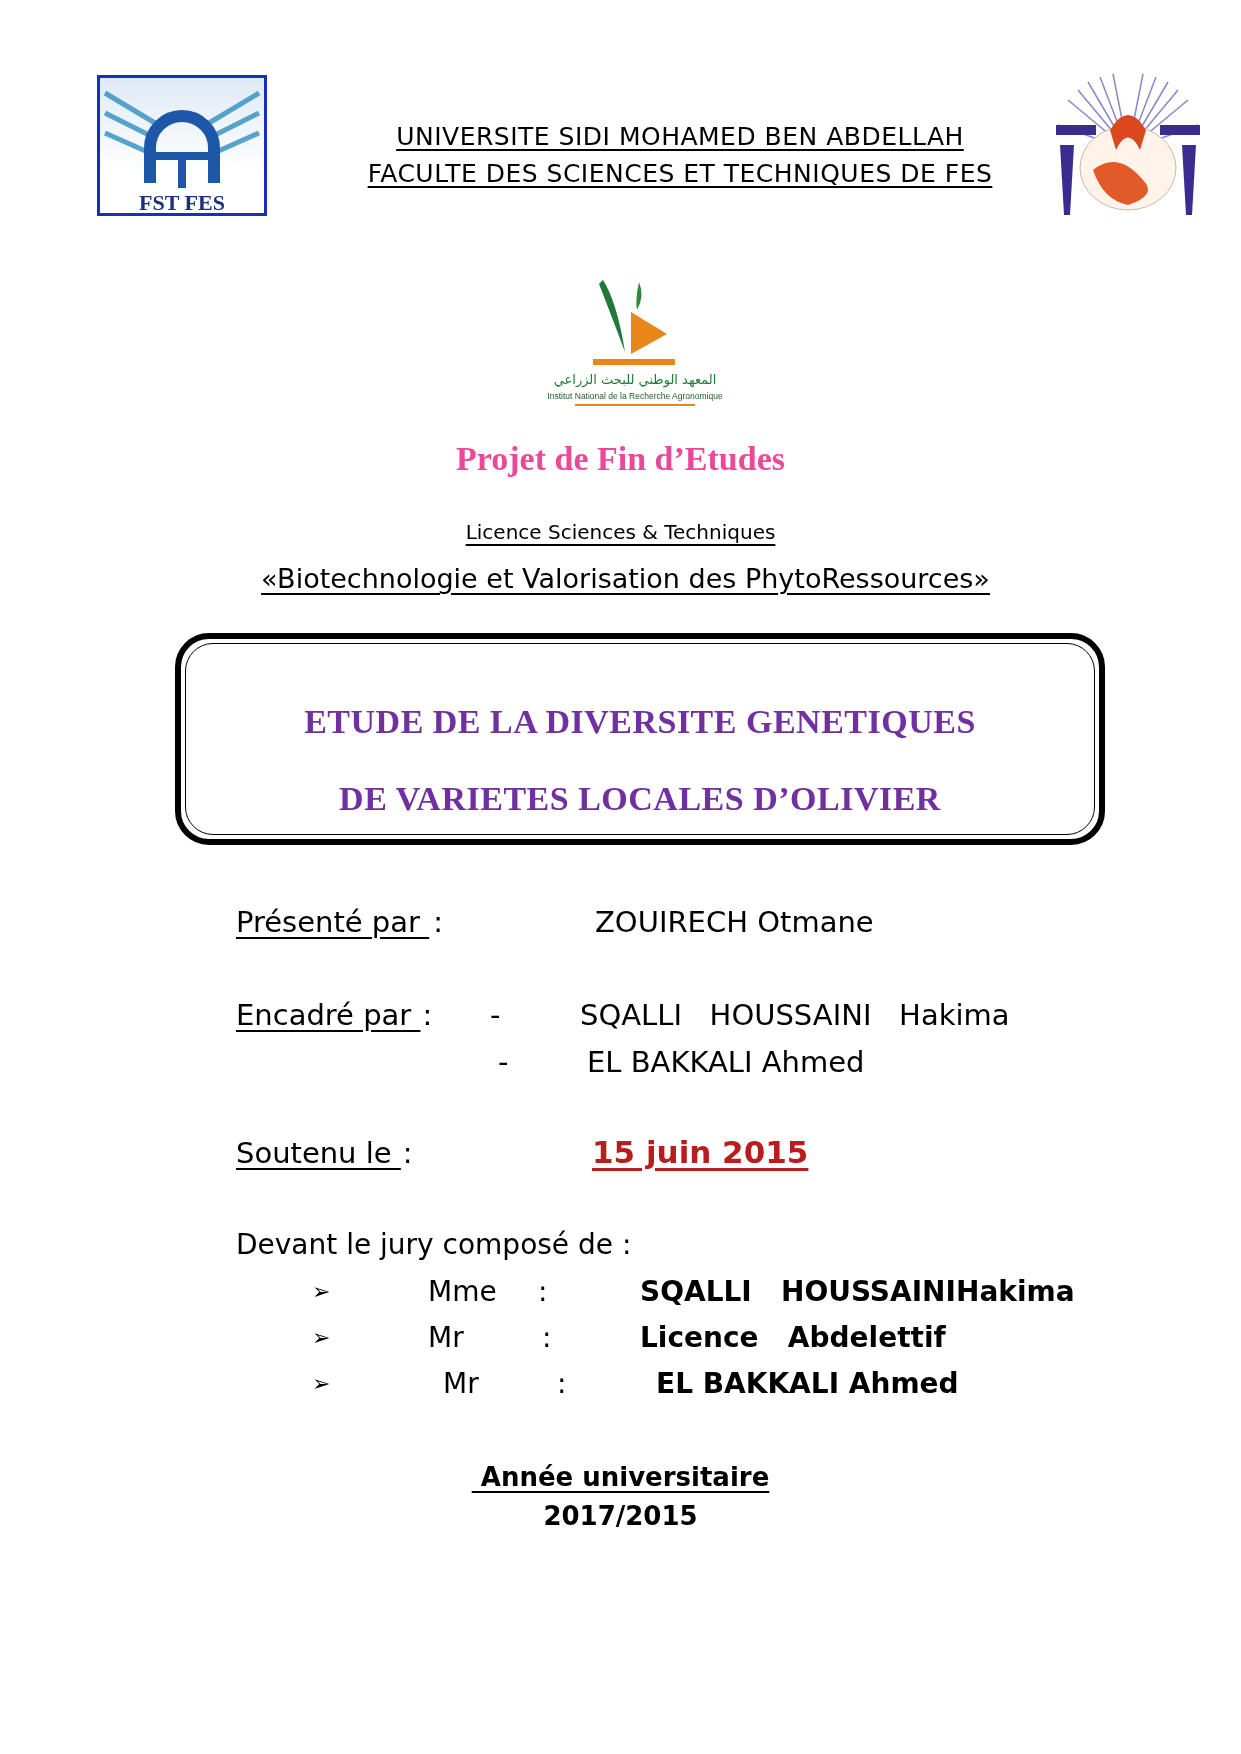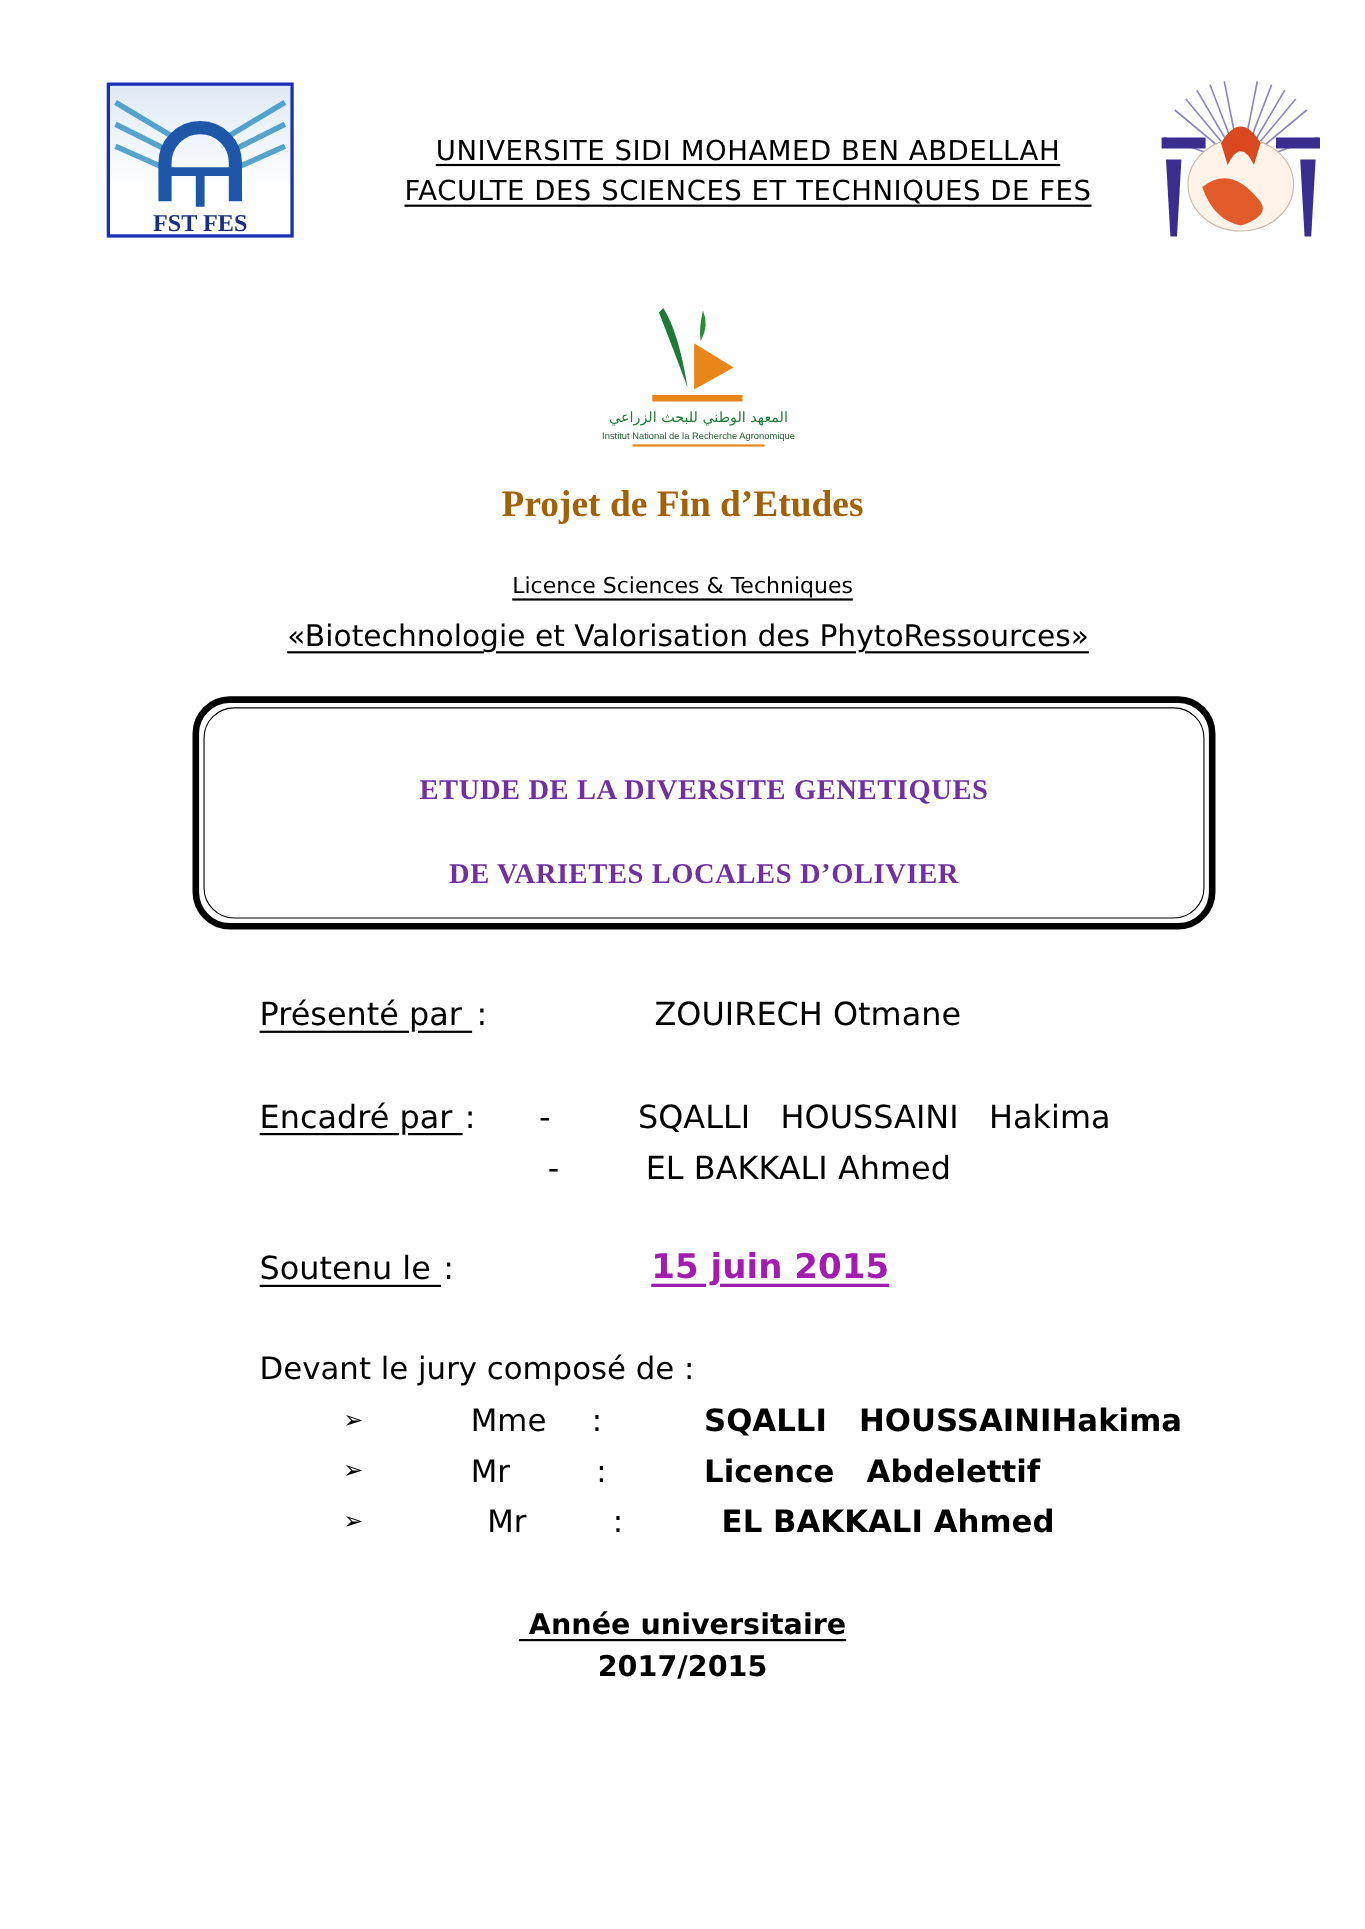--- a/index.html
+++ b/index.html
@@ -10,34 +10,34 @@
     
     .logo-fst { left:97px; top:75px; width:170px; height:141px; border:3px solid #1a2fb8;
                 background:linear-gradient(#dfeaf5,#ffffff 70%); box-sizing:border-box; }
     .logo-usmba { left:1048px; top:70px; width:160px; height:148px; }
     .univ-block { left:320px; top:118px; width:720px; text-align:center; }
     .univ-line { display:inline-block; font-size:25px; line-height:37px; text-decoration:underline;
                  text-underline-offset:4px; letter-spacing:0.5px; }
     
     .inra { left:535px; top:262px; width:200px; height:150px; }
     .pfe-title { left:0; width:1241px; top:440px; text-align:center; font-family:"Liberation Serif", serif;
-                 font-weight:bold; font-size:34px; color:#a16207; }
+                 font-weight:bold; font-size:34px; color:#ec4899; }
     .licence { left:0; width:1241px; top:520px; text-align:center; font-size:20px; text-decoration:underline;
                text-underline-offset:5px; }
     .specialite { left:0; width:1241px; top:563px; text-align:center; font-size:27px; text-decoration:underline;
                   text-underline-offset:5px; padding-left:10px; box-sizing:border-box; }
     
     .title-box { left:175px; top:633px; width:930px; height:212px; border:6px solid #000; border-radius:34px; box-sizing:border-box; }
     .title-box-inner { position:absolute; left:4px; top:4px; right:4px; bottom:4px; border:1.5px solid #000; border-radius:28px; }
     .title-line { position:absolute; left:0; right:0; text-align:center; font-family:"Liberation Serif", serif;
-                  font-weight:bold; font-size:26px; color:#7030a0; letter-spacing:0.5px; }
+                  font-weight:bold; font-size:34px; color:#7030a0; letter-spacing:0.5px; }
     
     .lbl { font-size:29px; text-decoration:underline; text-underline-offset:5px; }
     .val { font-size:29px; }
-    .date { font-size:31px; color:#a21caf; text-decoration:underline; text-underline-offset:5px; font-weight:bold; }
+    .date { font-size:31px; color:#b91c1c; text-decoration:underline; text-underline-offset:5px; font-weight:bold; }
     .jury-row { position:absolute; left:0; width:1241px; height:40px; font-size:28px; }
     .jury-row span { position:absolute; }
     .arrow { font-size:22px; }
     .annee { left:0; width:1241px; text-align:center; font-size:26px; }
   </style>
 </head>
 <body>
 
 <div class="abs logo-fst">
   <svg width="164" height="142" viewBox="0 0 164 142">

